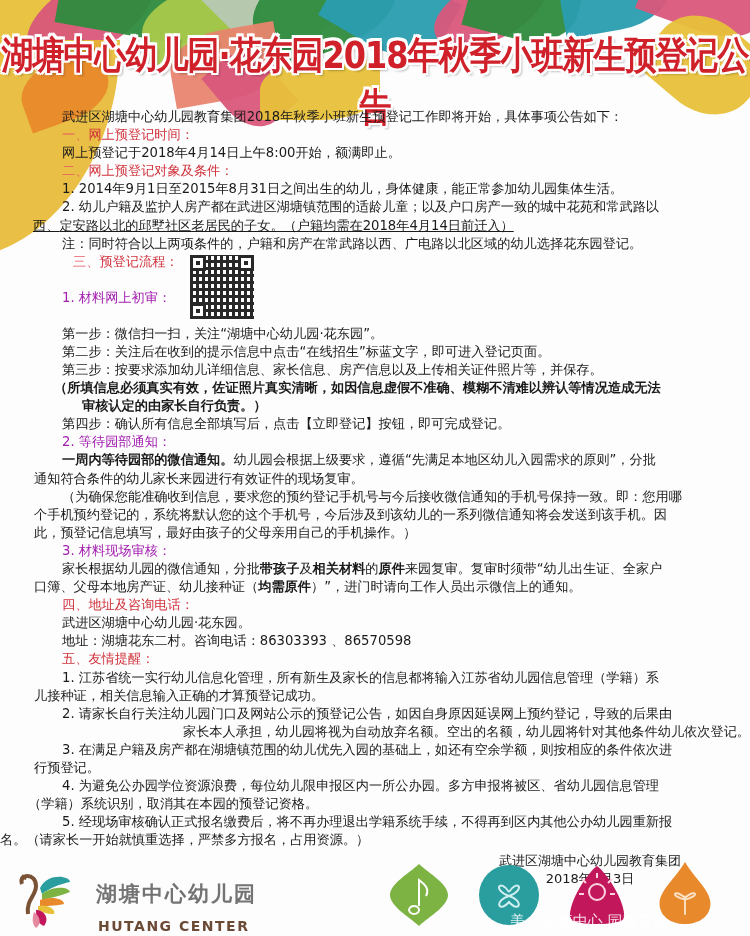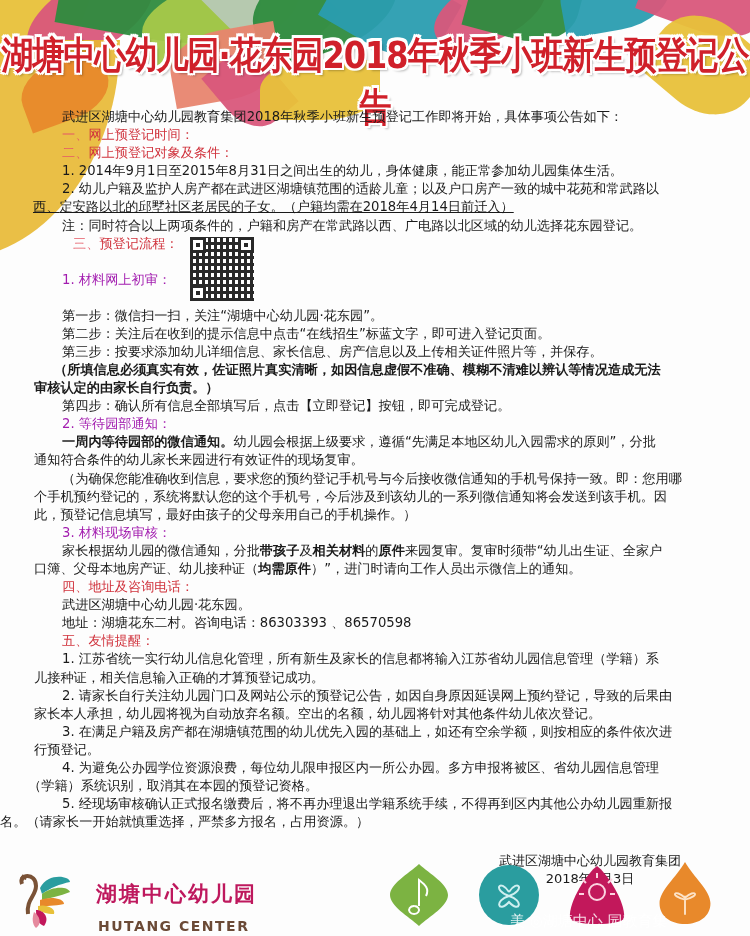--- a/index.html
+++ b/index.html
@@ -41,21 +41,21 @@
     background-color: #fff;
     opacity: 0.9;
   }
   .qr .corner { position: absolute; width: 16px; height: 16px; border: 3px solid #111; background: #fff; }
   .qr .corner::after { content: ""; position: absolute; left: 3px; top: 3px; width: 4px; height: 4px; background: #111; }
 
   .footer { position: absolute; left: 0; top: 852px; width: 646px; height: 84px; z-index: 2; }
   .org-sign { position: absolute; left: 490px; top: 0; font-size: 13px; line-height: 18px; text-align: center; width: 200px; }
   .logo-area { position: absolute; left: 14px; top: 18px; width: 300px; height: 60px; }
   .logo-swirl { position: absolute; left: 0; top: 0; width: 60px; height: 60px; }
-  .logo-cn { position: absolute; left: 82px; top: 10px; font-size: 21px; font-weight: bold; color: #be185d; letter-spacing: 2px; }
+  .logo-cn { position: absolute; left: 82px; top: 10px; font-size: 21px; font-weight: bold; color: #737373; letter-spacing: 2px; }
   .logo-en { position: absolute; left: 84px; top: 48px; font-size: 14px; font-weight: bold; color: #6b4a36; letter-spacing: 1.5px; }
   .badge { position: absolute; width: 62px; height: 66px; }
   .watermark { position: absolute; left: 510px; top: 60px; font-size: 15px; color: rgba(255,255,255,0.85); white-space: nowrap; }
 </style>
 </head>
 <body>
 
 <div class="bg">
   <div class="petal" style="left:-40px;top:-30px;width:120px;height:90px;background:#e8c13a;transform:rotate(20deg);"></div>
   <div class="petal" style="left:20px;top:-20px;width:140px;height:70px;background:#d9577b;transform:rotate(-30deg);"></div>
@@ -77,20 +77,21 @@
 </div>
 
 <h1 class="title">湖塘中心幼儿园·花东园2018年秋季小班新生预登记公告</h1>
 
 <div class="content">
   <div class="line ind1">武进区湖塘中心幼儿园教育集团2018年秋季小班新生预登记工作即将开始，具体事项公告如下：</div>
 
   <div class="line ind1">
     <span class="heading-prefix">一、</span><span class="red">网上预登记时间：</span>
   </div>
+  <div class="line ind1">网上预登记于2018年4月14日上午8:00开始，额满即止。</div>
 
   <div class="line ind1">
     <span class="heading-prefix">二、</span><span class="red">网上预登记对象及条件：</span>
   </div>
   <div class="line ind1">1. 2014年9月1日至2015年8月31日之间出生的幼儿，身体健康，能正常参加幼儿园集体生活。</div>
   <div class="line ind1">2. 幼儿户籍及监护人房产都在武进区湖塘镇范围的适龄儿童；以及户口房产一致的城中花苑和常武路以</div>
   <div class="line" style="padding-left:33px;text-decoration:underline;">
     <span>西、</span><span>定安路以北的邱墅社区老居民的子女。（户籍均需在2018年4月14日前迁入）</span>
   </div>
   <div class="line ind1">注：同时符合以上两项条件的，户籍和房产在常武路以西、广电路以北区域的幼儿选择花东园登记。</div>
@@ -104,21 +105,21 @@
       <div class="corner" style="left:0;top:0;"></div>
       <div class="corner" style="right:0;top:0;"></div>
       <div class="corner" style="left:0;bottom:0;"></div>
     </div>
   </div>
 
   <div class="line ind1">第一步：微信扫一扫，关注“湖塘中心幼儿园·花东园”。</div>
   <div class="line ind1">第二步：关注后在收到的提示信息中点击“在线招生”标蓝文字，即可进入登记页面。</div>
   <div class="line ind1">第三步：按要求添加幼儿详细信息、家长信息、房产信息以及上传相关证件照片等，并保存。</div>
   <div class="line bold" style="padding-left:54px;">（所填信息必须真实有效，佐证照片真实清晰，如因信息虚假不准确、模糊不清难以辨认等情况造成无法</div>
-  <div class="line bold" style="padding-left:34px;">审核认定的由家长自行负责。）</div>
+  <div class="line bold" style="padding-left:34px;margin-left:48px;">审核认定的由家长自行负责。）</div>
   <div class="line ind1">第四步：确认所有信息全部填写后，点击【立即登记】按钮，即可完成登记。</div>
 
   <div class="line ind1 blue">2. 等待园部通知：</div>
   <div class="line ind1">
     <span class="bold">一周内等待园部的微信通知。</span><span>幼儿园会根据上级要求，遵循“先满足本地区幼儿入园需求的原则”，分批</span>
   </div>
   <div class="line" style="padding-left:34px;">通知符合条件的幼儿家长来园进行有效证件的现场复审。</div>
   <div class="line ind1">（为确保您能准确收到信息，要求您的预约登记手机号与今后接收微信通知的手机号保持一致。即：您用哪</div>
   <div class="line" style="padding-left:34px;">个手机预约登记的，系统将默认您的这个手机号，今后涉及到该幼儿的一系列微信通知将会发送到该手机。因</div>
   <div class="line" style="padding-left:34px;">此，预登记信息填写，最好由孩子的父母亲用自己的手机操作。）</div>
@@ -136,21 +137,21 @@
   </div>
   <div class="line ind1">武进区湖塘中心幼儿园·花东园。</div>
   <div class="line ind1">地址：湖塘花东二村。咨询电话：86303393 、86570598</div>
 
   <div class="line ind1">
     <span class="red">五、</span><span class="red">友情提醒：</span>
   </div>
   <div class="line ind1">1. 江苏省统一实行幼儿信息化管理，所有新生及家长的信息都将输入江苏省幼儿园信息管理（学籍）系</div>
   <div class="line" style="padding-left:34px;">儿接种证，相关信息输入正确的才算预登记成功。</div>
   <div class="line ind1">2. 请家长自行关注幼儿园门口及网站公示的预登记公告，如因自身原因延误网上预约登记，导致的后果由</div>
-  <div class="line" style="padding-left:34px;">家长本人承担，幼儿园将视为自动放弃名额。空出的名额，幼儿园将针对其他条件幼儿依次登记。</div>
+  <div class="line" style="padding-left:34px;text-align:right;">家长本人承担，幼儿园将视为自动放弃名额。空出的名额，幼儿园将针对其他条件幼儿依次登记。</div>
   <div class="line ind1">3. 在满足户籍及房产都在湖塘镇范围的幼儿优先入园的基础上，如还有空余学额，则按相应的条件依次进</div>
   <div class="line" style="padding-left:34px;">行预登记。</div>
   <div class="line ind1">4. 为避免公办园学位资源浪费，每位幼儿限申报区内一所公办园。多方申报将被区、省幼儿园信息管理</div>
   <div class="line" style="padding-left:28px;">（学籍）系统识别，取消其在本园的预登记资格。</div>
   <div class="line ind1">5. 经现场审核确认正式报名缴费后，将不再办理退出学籍系统手续，不得再到区内其他公办幼儿园重新报</div>
   <div class="line" style="">名。（请家长一开始就慎重选择，严禁多方报名，占用资源。）</div>
 </div>
 
 <div class="footer">
   <div class="org-sign">

